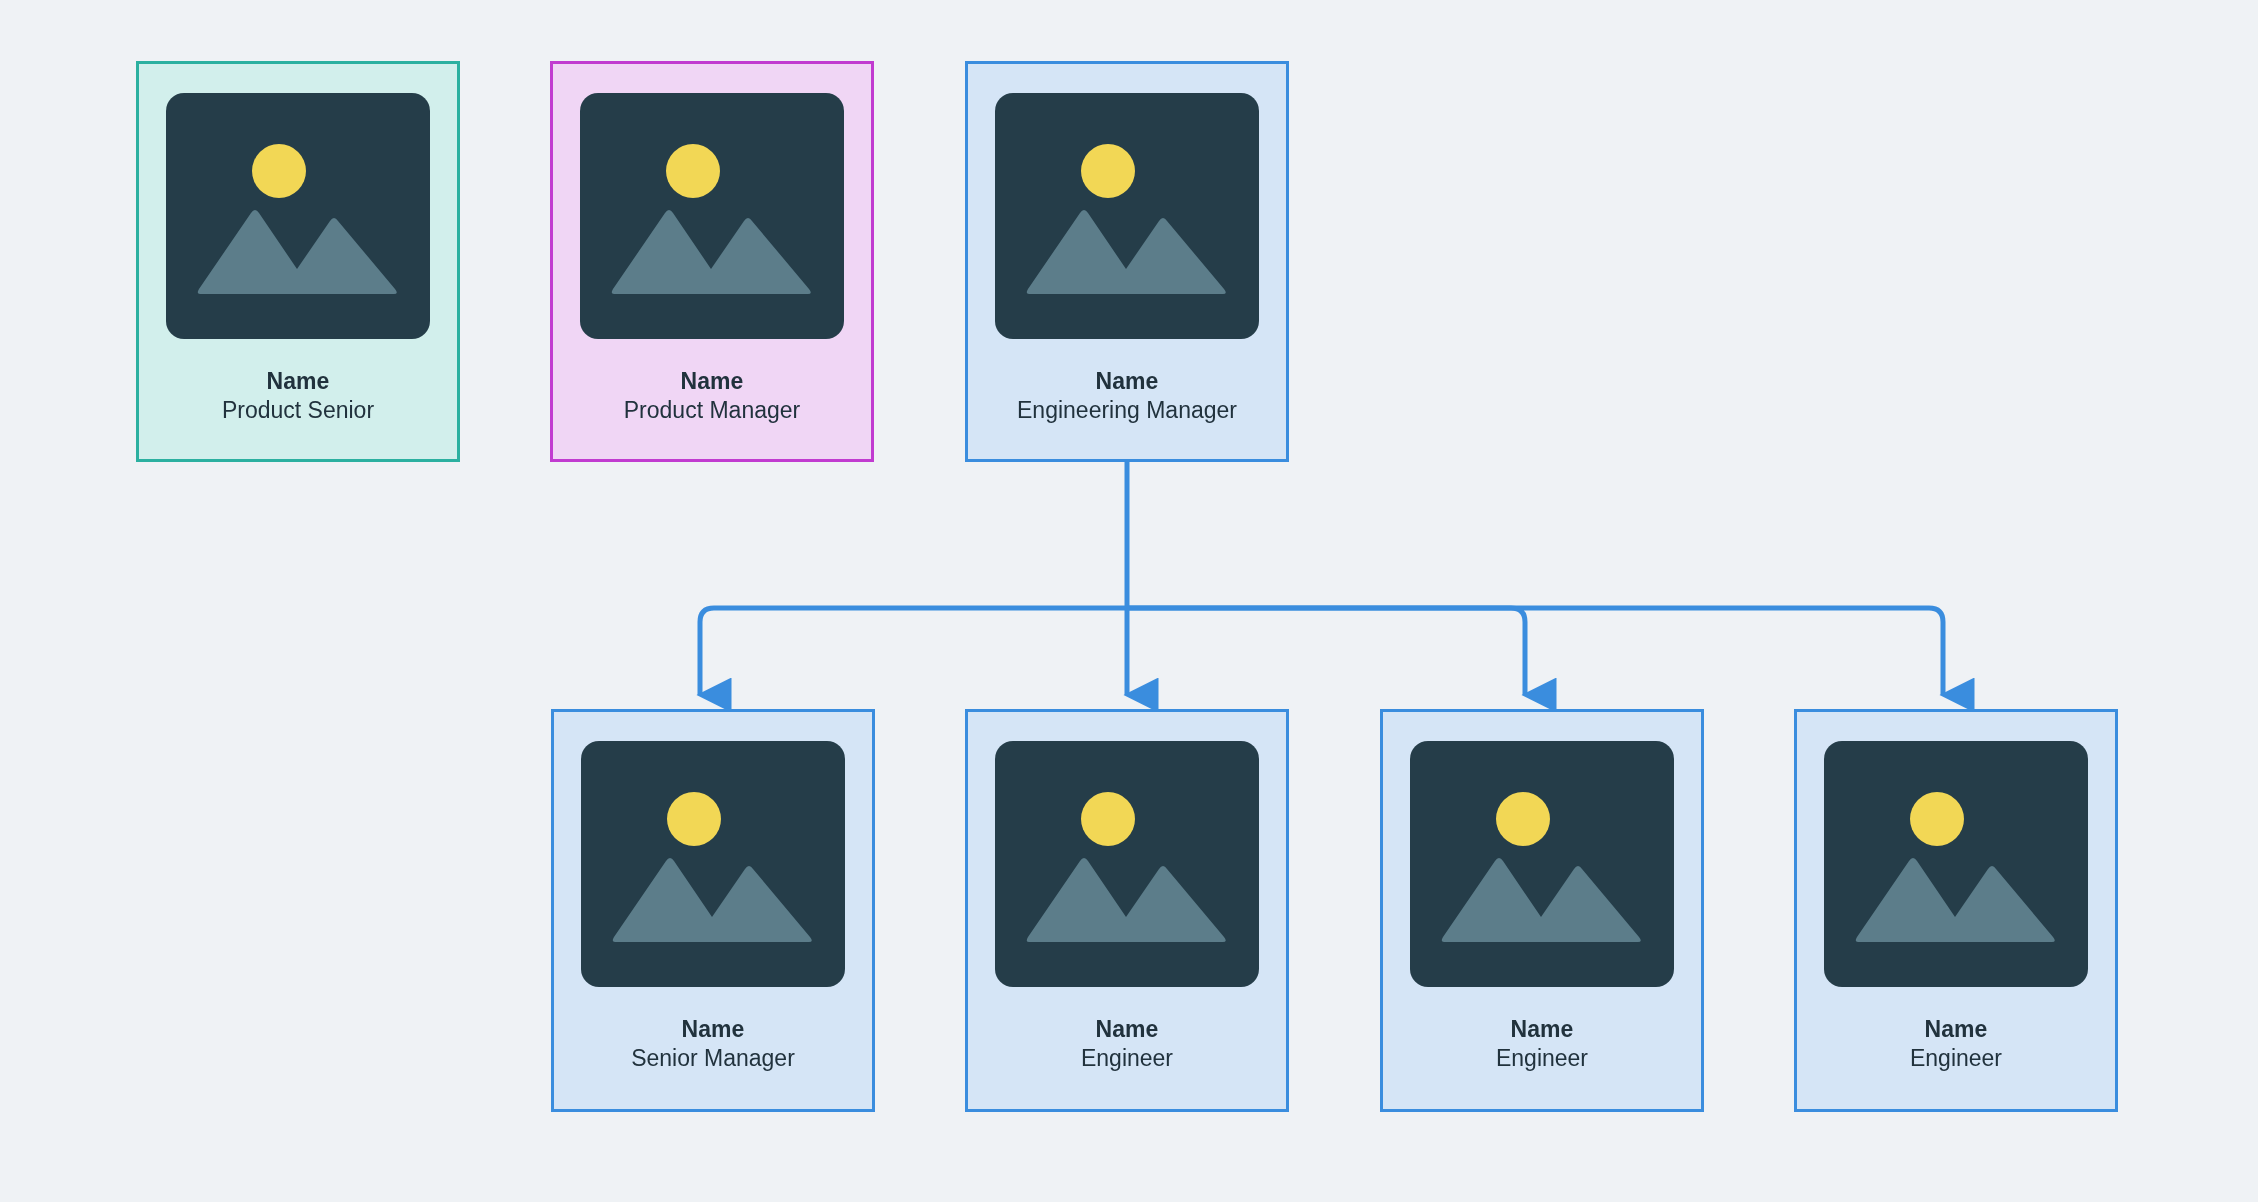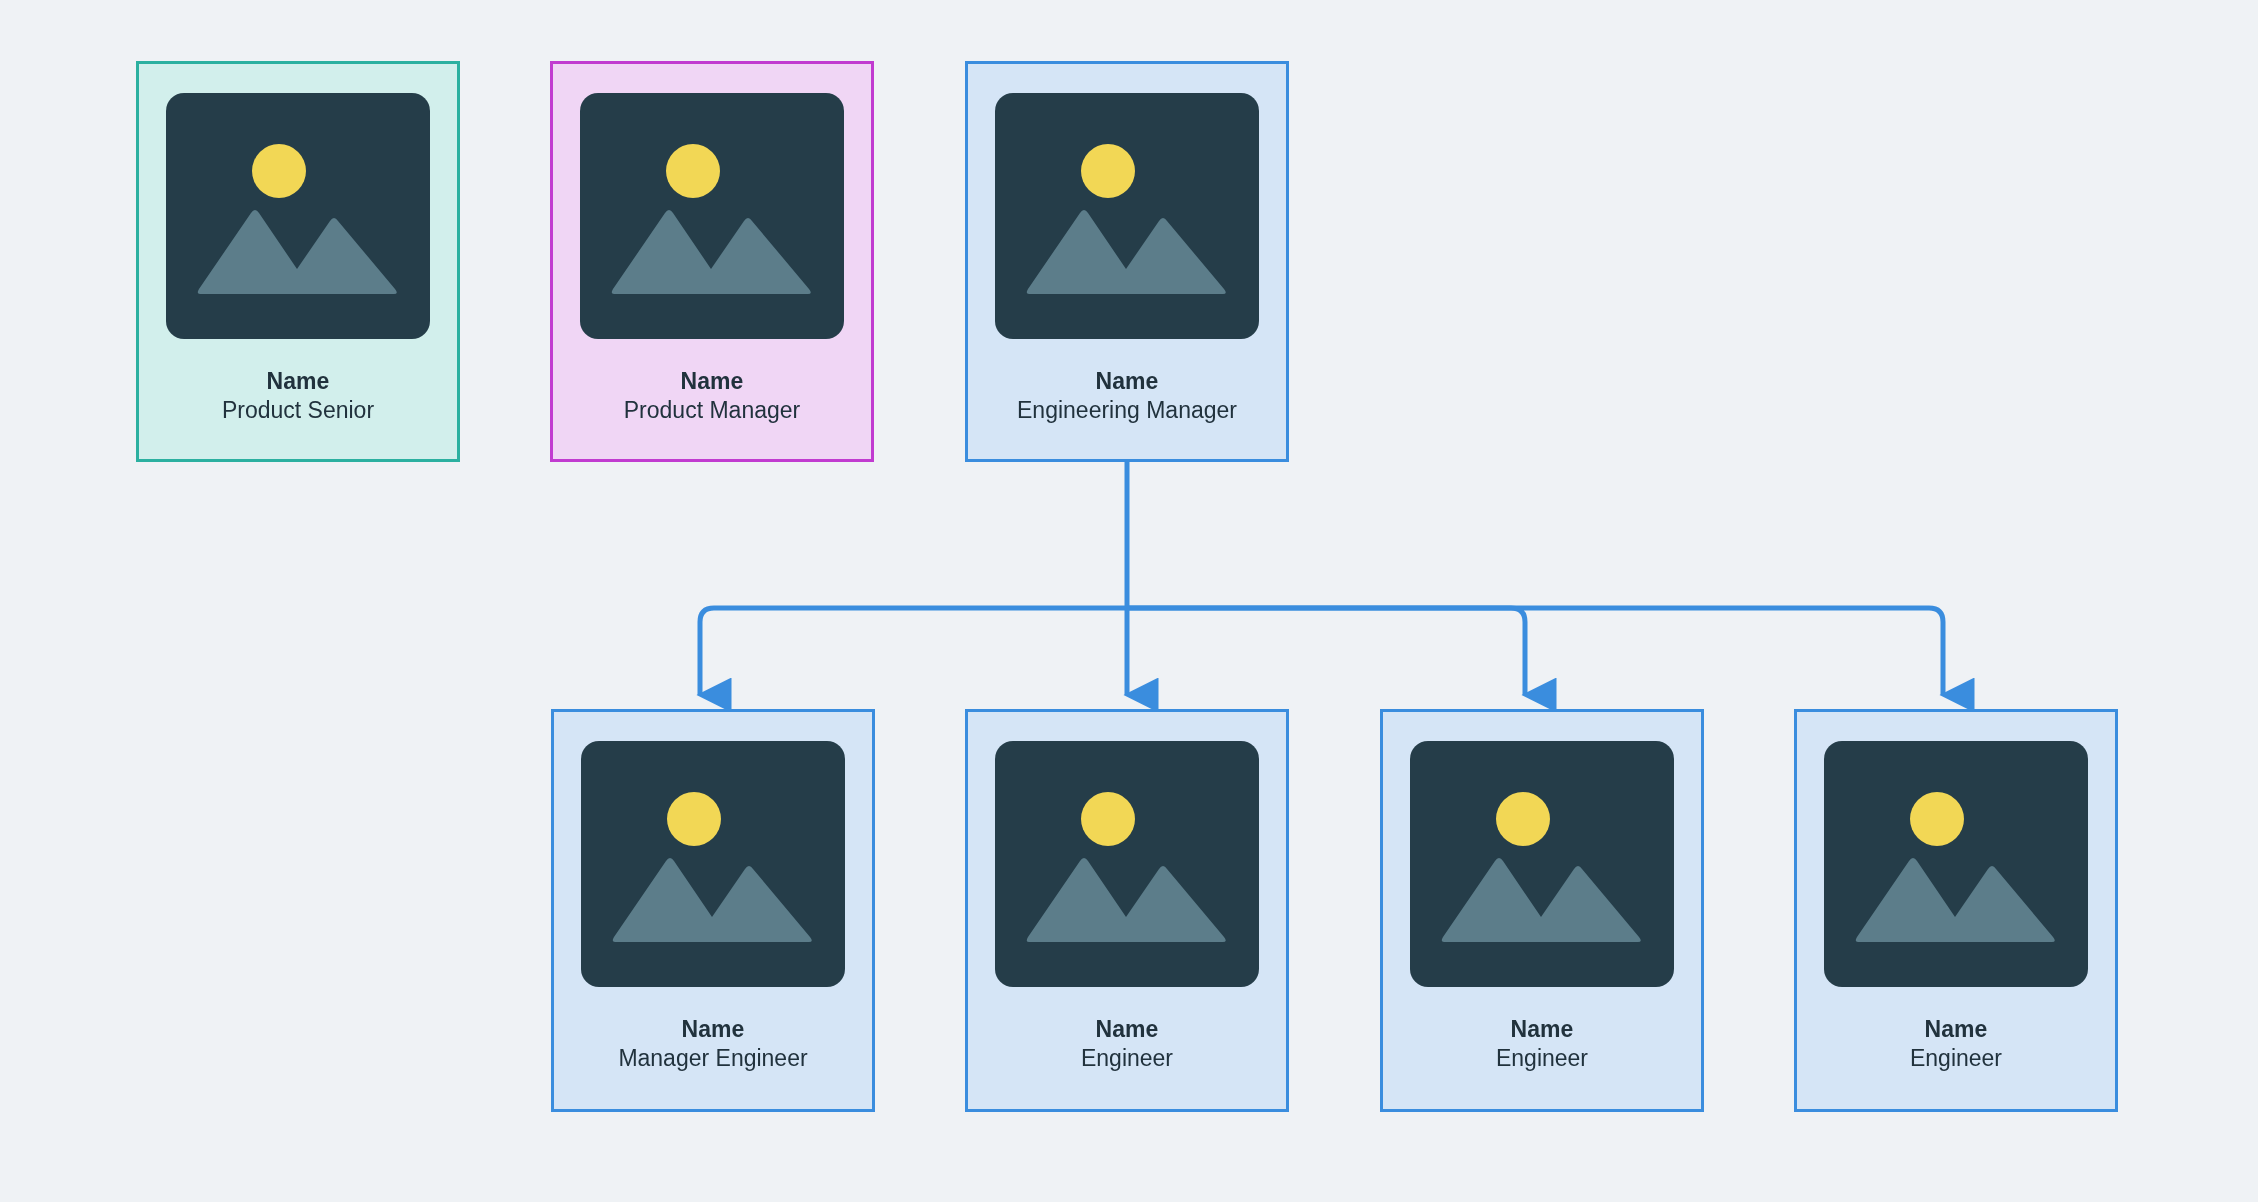--- a/index.html
+++ b/index.html
@@ -107,21 +107,21 @@
   </div>
 
   <div class="card theme-blue" style="left:551px; top:709px; width:324px; height:403px; padding:29px 24px 0;">
     <svg class="thumb" width="264" height="246" viewBox="0 0 264 246">
       <rect x="0" y="0" width="264" height="246" rx="18" fill="#253d49"></rect>
       <circle cx="113" cy="78" r="27" fill="#f2d755"></circle>
       <path d="M34 201 Q30 201 33 196 L85 120 Q89 114 93 120 L131 176 L164 128 Q168 122 172 128 L229 196 Q233 201 228 201 Z" fill="#5c7d8a"></path>
     </svg>
     <div class="card-text" style="margin-top:28px;">
       <div class="person-name">Name</div>
-      <div class="person-role">Manager Engineer</div>
+      <div class="person-role">Senior Manager</div>
     </div>
   </div>
 
   <div class="card theme-blue" style="left:965px; top:709px; width:324px; height:403px; padding:29px 24px 0;">
     <svg class="thumb" width="264" height="246" viewBox="0 0 264 246">
       <rect x="0" y="0" width="264" height="246" rx="18" fill="#253d49"></rect>
       <circle cx="113" cy="78" r="27" fill="#f2d755"></circle>
       <path d="M34 201 Q30 201 33 196 L85 120 Q89 114 93 120 L131 176 L164 128 Q168 122 172 128 L229 196 Q233 201 228 201 Z" fill="#5c7d8a"></path>
     </svg>
     <div class="card-text" style="margin-top:28px;">

